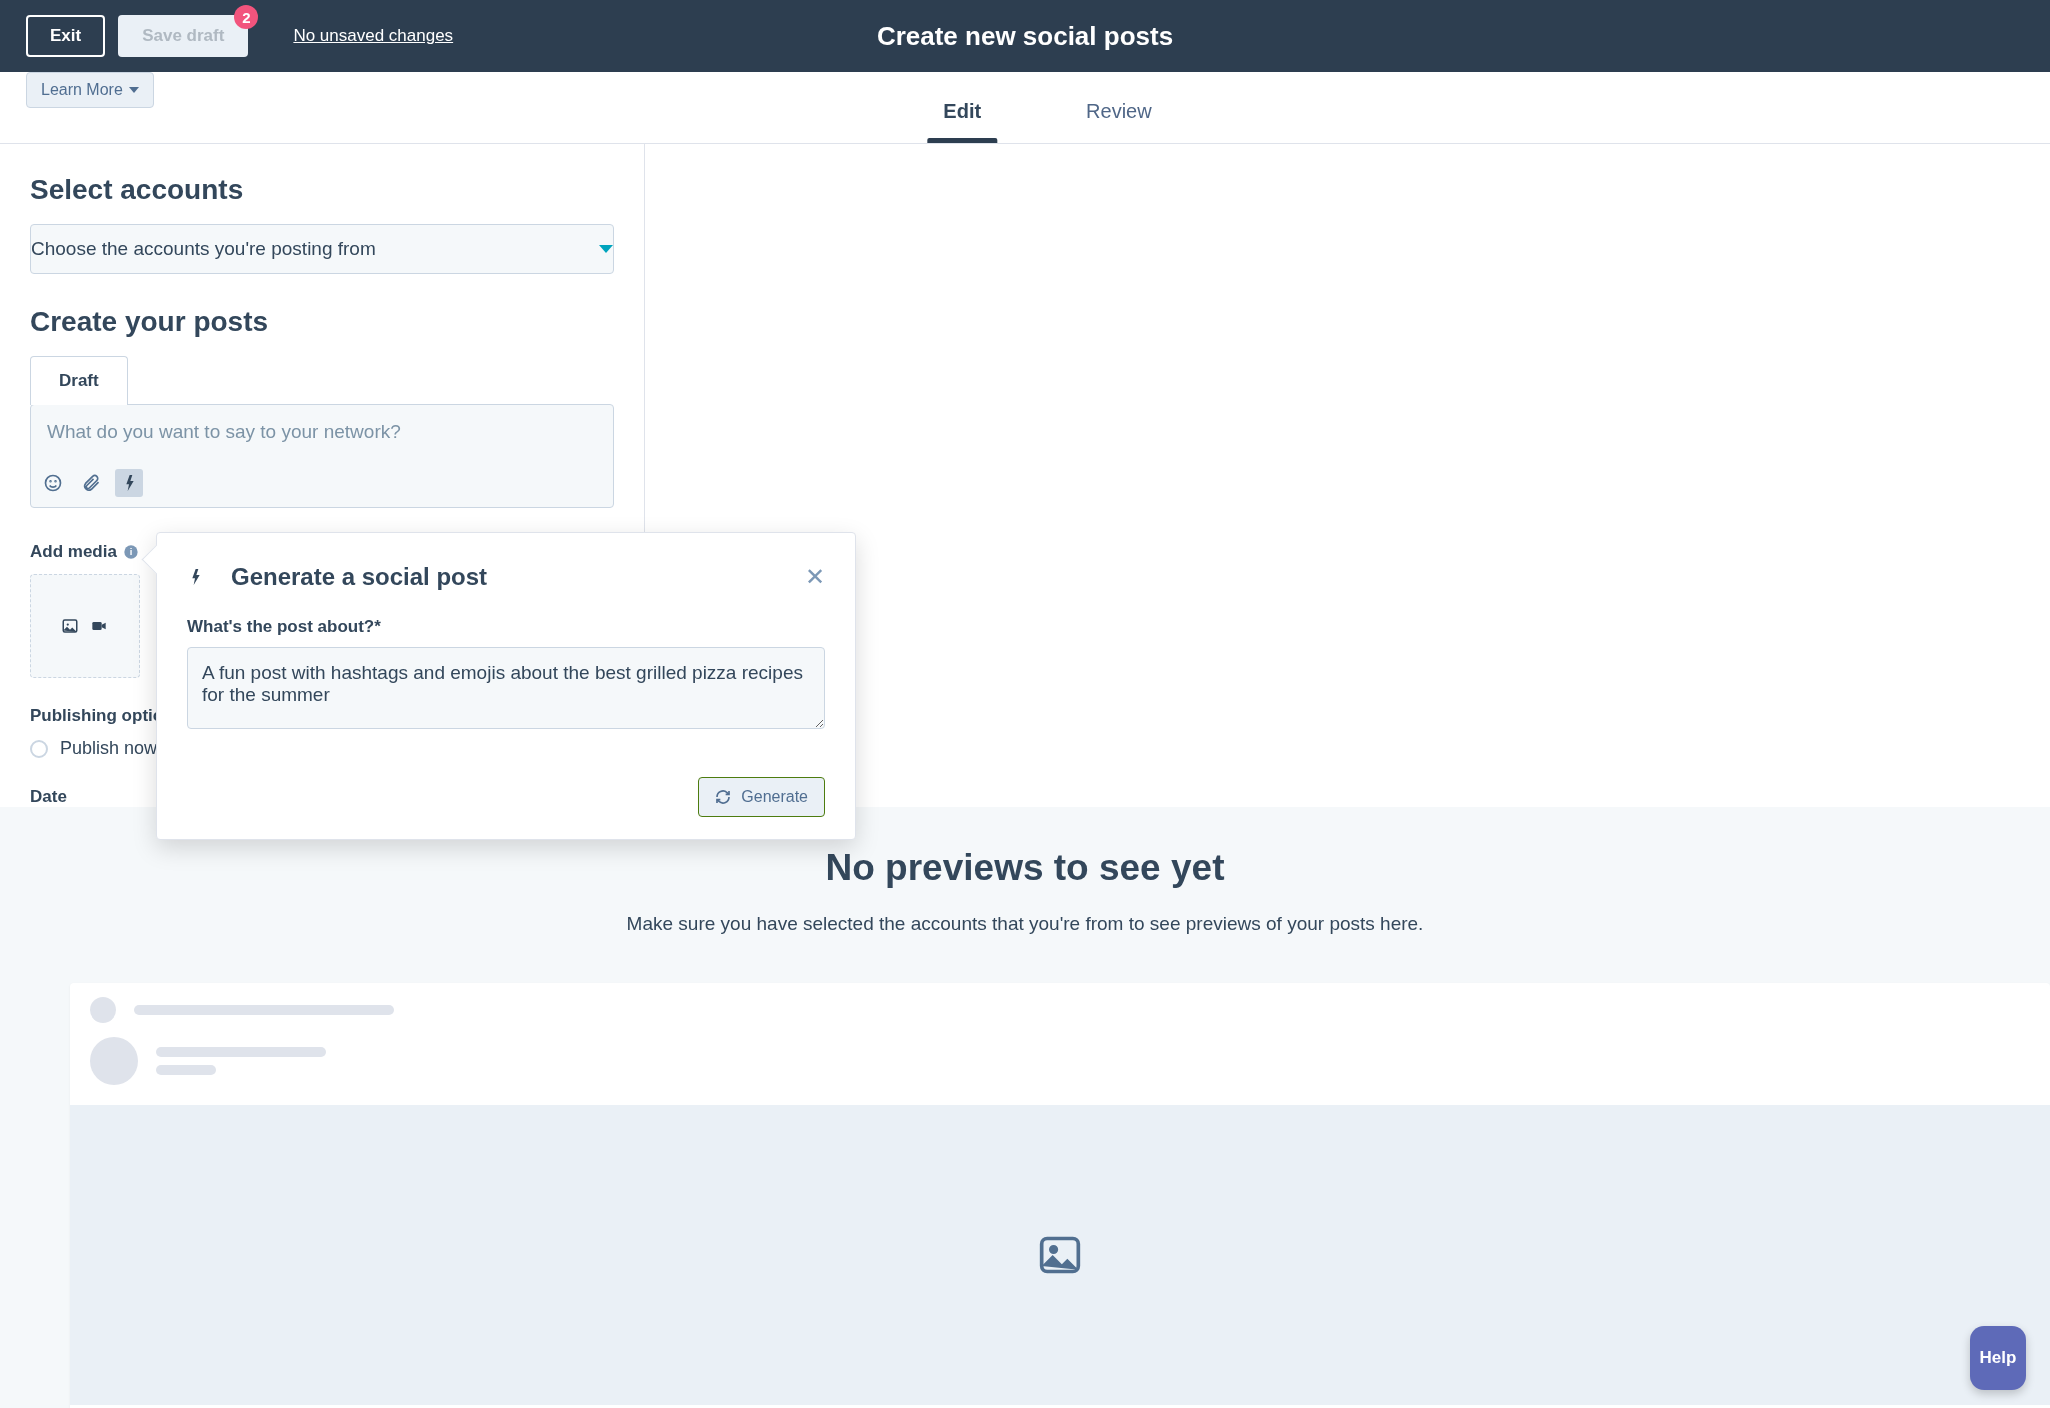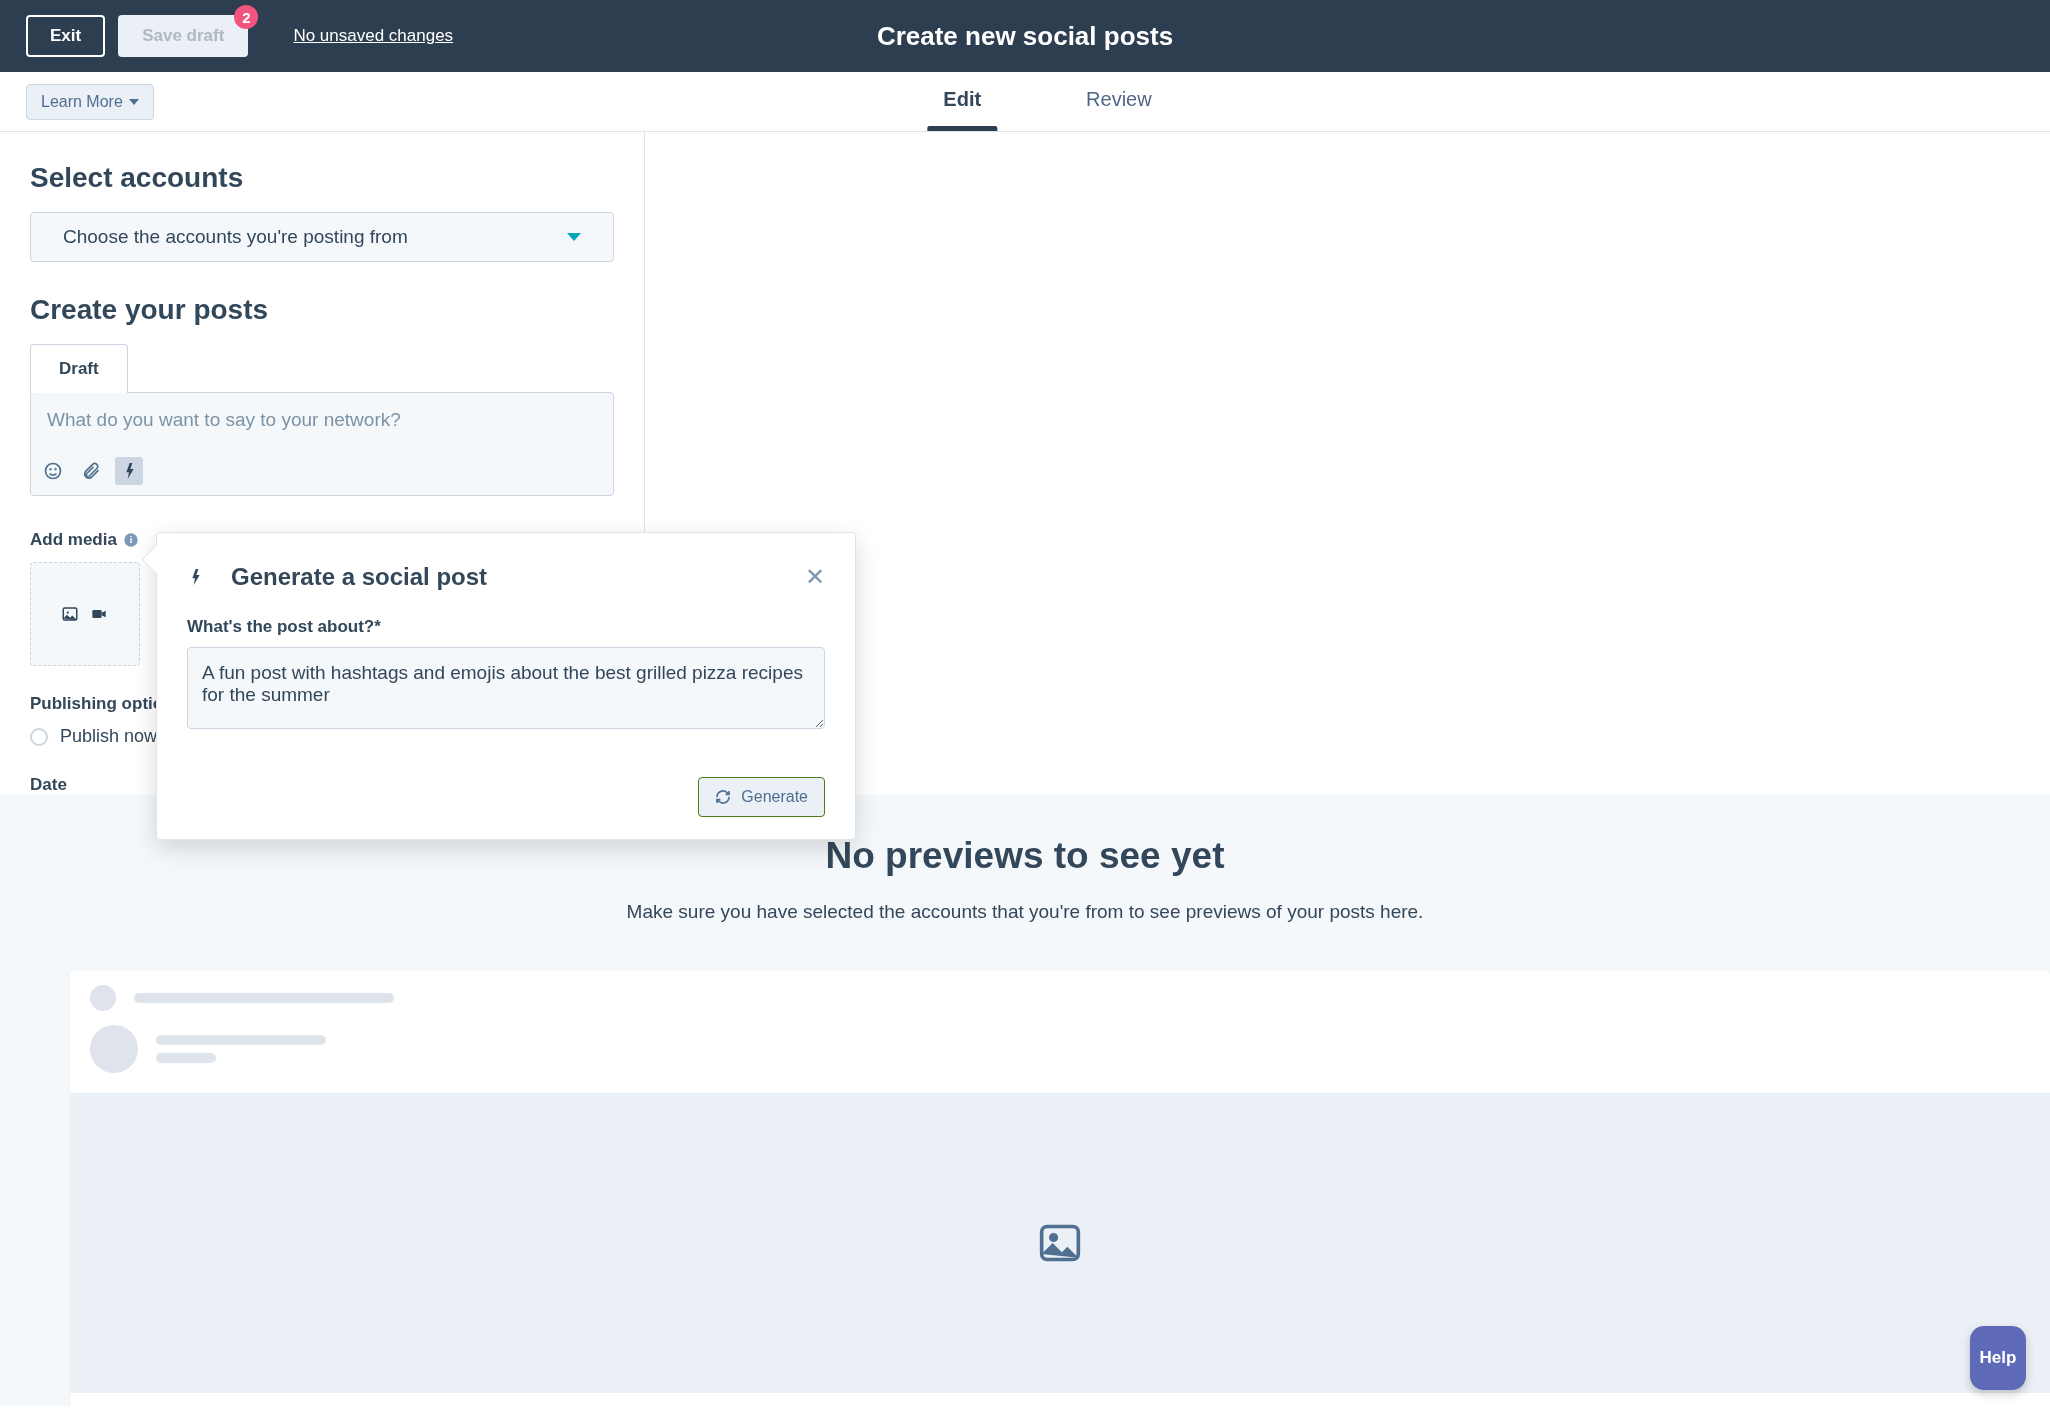--- a/index.html
+++ b/index.html
@@ -7,34 +7,34 @@
 
 
 .topbar { background: #2d3e50; height: 72px; display: flex; align-items: center; padding: 0 26px; position: relative; }
 .btn-exit { background: #2d3e50; border: 2px solid #fff; color: #fff; font-weight: 700; font-size: 17px; padding: 9px 22px; border-radius: 4px; cursor: pointer; }
 .btn-save { background: #eaf0f6; border: none; color: #b0b9c2; font-weight: 700; font-size: 17px; padding: 11px 24px; border-radius: 4px; margin-left: 13px; position: relative; cursor: default; }
 .badge { position: absolute; top: -10px; right: -10px; background: #f2547d; color: #fff; border-radius: 50%; width: 24px; height: 24px; display: flex; align-items: center; justify-content: center; font-size: 15px; font-weight: 600; }
 .unsaved { color: #fff; font-size: 17px; margin-left: 45px; text-decoration: underline; cursor: pointer; }
 .topbar-title { position: absolute; left: 50%; transform: translateX(-50%); color: #fff; font-size: 26px; font-weight: 600; }
 
 
-.subbar { display: flex; align-items: center; height: 60px; border-bottom: 1px solid #dfe3eb; padding: 0 26px; position: relative; }
+.subbar { display: flex; align-items: flex-start; height: 72px; border-bottom: 1px solid #dfe3eb; padding: 0 26px; position: relative; }
 .learn-more { background: #eaf0f6; border: 1px solid #cbd6e2; color: #506e91; font-size: 16px; padding: 8px 14px; border-radius: 4px; cursor: pointer; display: flex; align-items: center; gap: 6px; }
 .tabs-center { position: absolute; left: 50%; transform: translateX(-50%); display: flex; gap: 60px; height: 100%; align-items: flex-end; }
 .tab { font-size: 20px; color: #4f6687; padding-bottom: 20px; cursor: pointer; position: relative; font-weight: 500; margin-left: 45px;}
 .tab.active { color: #33475b; font-weight: 700; }
 .tab.active::after { content: ""; position: absolute; left: -16px; right: -16px; bottom: 0; height: 5px; background: #2d3e50; border-radius: 2px 2px 0 0; }
 
 
 .main { display: flex; height: calc(100vh - 134px); flex-direction: column; }
 .left { width: 645px; padding: 30px 30px 0 30px; border-right: 1px solid #dfe3eb; overflow: visible; }
 .right { flex: 1; background: #f5f8fa; padding: 40px 0 0 0; text-align: center; overflow: hidden; }
 
 h2 { font-size: 28px; font-weight: 800; color: #33475b; margin-bottom: 18px; }
-.select-acc { width: 100%; background: #f5f8fa; border: 1px solid #cbd6e2; border-radius: 4px; padding: 13px 32px; font-size: 19px; color: #33475b; display: flex; justify-content: space-between; align-items: center; cursor: pointer; margin-bottom: 32px; }
+.select-acc { width: 100%; background: #f5f8fa; border: 1px solid #cbd6e2; border-radius: 4px; padding: 13px 0; font-size: 19px; color: #33475b; display: flex; justify-content: space-between; align-items: center; cursor: pointer; margin-bottom: 32px; }
 .caret-down { width: 0; height: 0; border-left: 7px solid transparent; border-right: 7px solid transparent; border-top: 8px solid #00a4bd; }
 
 .draft-tab { display: inline-block; border: 1px solid #cbd6e2; border-bottom: none; border-radius: 4px 4px 0 0; padding: 14px 28px; font-weight: 700; font-size: 17px; background: #fff; }
 
 .editor { border: 1px solid #cbd6e2; border-radius: 4px; background: #f5f8fa; margin-top: -1px; }
 .editor-text { padding: 16px; min-height: 56px; font-size: 19px; color: #7c93a6; }
 .editor-tools { display: flex; gap: 10px; padding: 8px 8px 10px 8px; align-items: center; }
 .tool-btn { width: 28px; height: 28px; display: flex; align-items: center; justify-content: center; border-radius: 3px; cursor: pointer; color:#516f90;}
 .tool-btn.active { background: #cbd6e2; }
 

